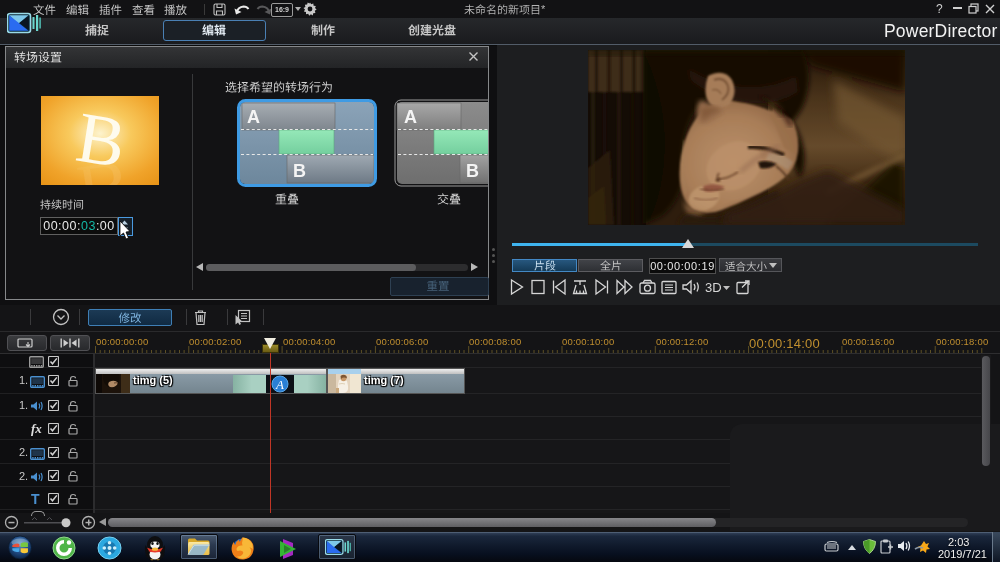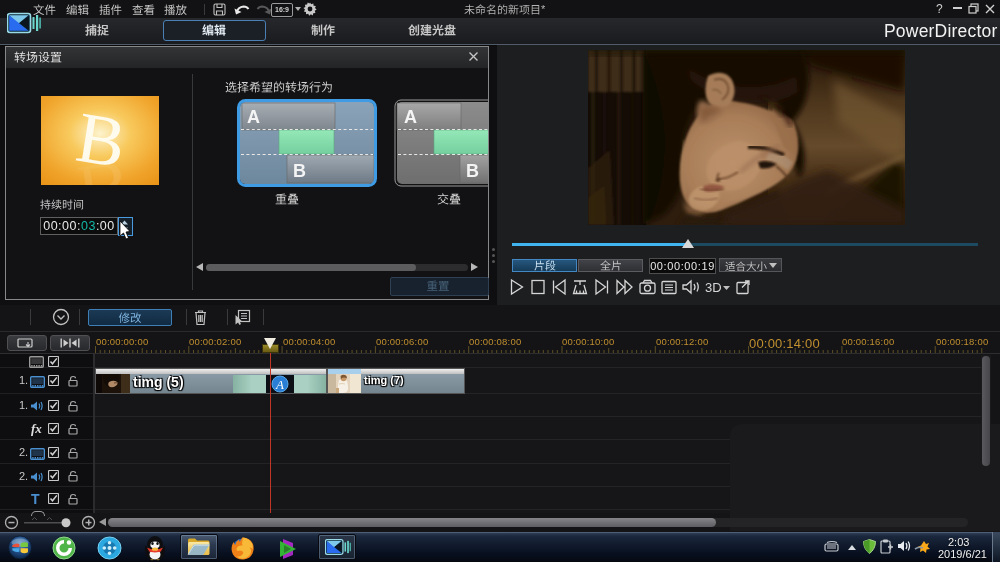--- a/index.html
+++ b/index.html
@@ -796,21 +796,21 @@
 background:linear-gradient(#8fa0ac,#74858f);border:1px solid #555;box-sizing:border-box"></div>
 <div class="a" style="left:96px;top:369px;width:230px;height:5px;background:linear-gradient(#eeeeee,#c0c0c0)"></div>
 <svg class="a" style="left:96px;top:374px" width="34" height="19" viewBox="0 0 34 19">
 <rect width="34" height="19" fill="#1c120a"></rect>
 <rect x="0" y="0" width="6" height="19" fill="#0e0906"></rect>
 <rect x="25" y="0" width="9" height="19" fill="#3e2d18"></rect>
 <path d="M7 0 L23 0 Q25 7 21 11 Q16 15 11 12 Q6 8 7 0Z" fill="#130c06"></path>
 <path d="M13 8 Q19 5 22 9 Q20 14 14 13 Q11 11 13 8Z" fill="#b08a66"></path>
 <path d="M18 9 Q21 8 22 10" stroke="#4a2e1a" stroke-width="0.8" fill="none"></path>
 </svg>
-<div class="a" style="left:133px;top:374px;color:#fff;font-size:14px;font-weight:bold;
+<div class="a" style="left:133px;top:374px;color:#fff;font-size:11px;font-weight:bold;
 text-shadow:1px 1px 1px #000,-1px 1px 1px #000,1px -1px 1px #000">timg (5)</div>
 <div class="a" style="left:233px;top:375px;width:93px;height:18px;
 background:linear-gradient(90deg,#86b2a2,#a9d0c2 20%,#a9d0c2 80%,#86b2a2)"></div>
 <svg class="a" style="left:266px;top:375px" width="28" height="18" viewBox="0 0 28 18">
 <rect width="28" height="18" fill="#0c1016"></rect>
 <circle cx="14" cy="9" r="8" fill="#2a7fd4"></circle>
 <circle cx="14" cy="9" r="8" fill="none" stroke="#5aa8e8" stroke-width="1"></circle>
 <text x="14" y="13.5" font-size="13" font-style="italic" font-family="Liberation Serif" fill="#fff" text-anchor="middle">A</text>
 </svg>
 <div class="a" style="left:327px;top:368px;width:138px;height:26px;
@@ -948,13 +948,13 @@
   </svg>
 <svg class="a" style="left:897px;top:539px" width="15" height="14" viewBox="0 0 15 14">
 <path d="M1 5 h2.5 L7 2 V12 L3.5 9 H1 Z" fill="#e8ecf0"></path>
 <path d="M9 4 Q10.8 7 9 10 M11.2 2.5 Q13.8 7 11.2 11.5" fill="none" stroke="#e8ecf0" stroke-width="1.3"></path>
   </svg>
 <svg class="a" style="left:914px;top:540px" width="16" height="13" viewBox="0 0 16 13">
 <path d="M10 1 L12 4 L15 3 L13.5 6.5 L16 9 L12.5 9.5 L12 13 L9 10.5 L6 12 L6.5 8.5 L3.5 7 L7 5.5 Z" fill="#f8a818"></path>
 <path d="M1 9 Q5 6 9 8" stroke="#8a96a4" stroke-width="1.6" fill="none"></path>
   </svg>
 <div class="a" style="left:948px;top:536px;width:40px;color:#f0f0f0;font-size:11px;text-shadow:0 1px 2px #000">2:03</div>
-<div class="a" style="left:938px;top:548px;width:52px;color:#f0f0f0;font-size:11px;text-shadow:0 1px 2px #000">2019/6/21</div>
+<div class="a" style="left:938px;top:548px;width:52px;color:#f0f0f0;font-size:11px;text-shadow:0 1px 2px #000">2019/7/21</div>
 <div class="a" style="left:992px;top:532px;width:8px;height:30px;background:linear-gradient(#3a4a5e,#0e1624);border-left:1px solid #6a7a8c"></div>
 </body></html>

